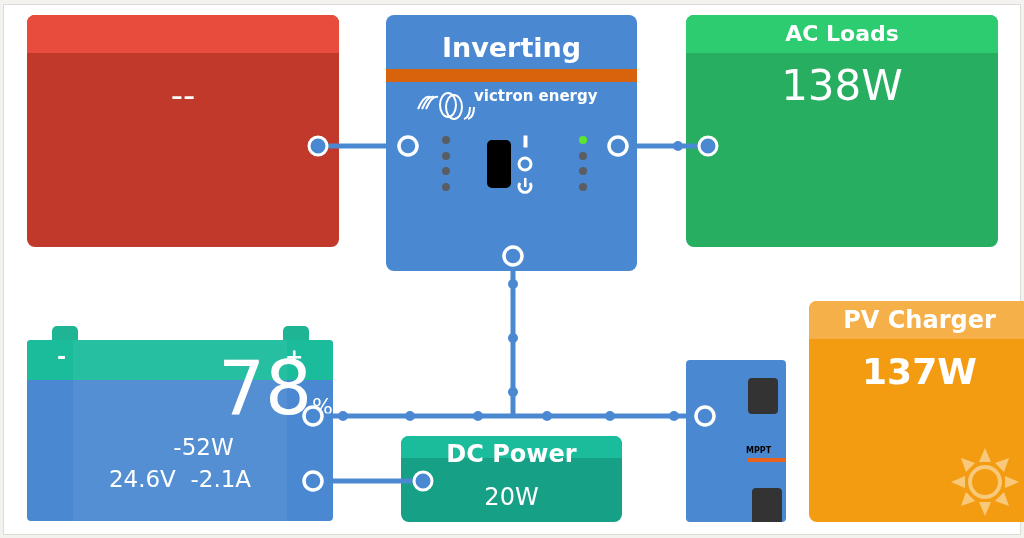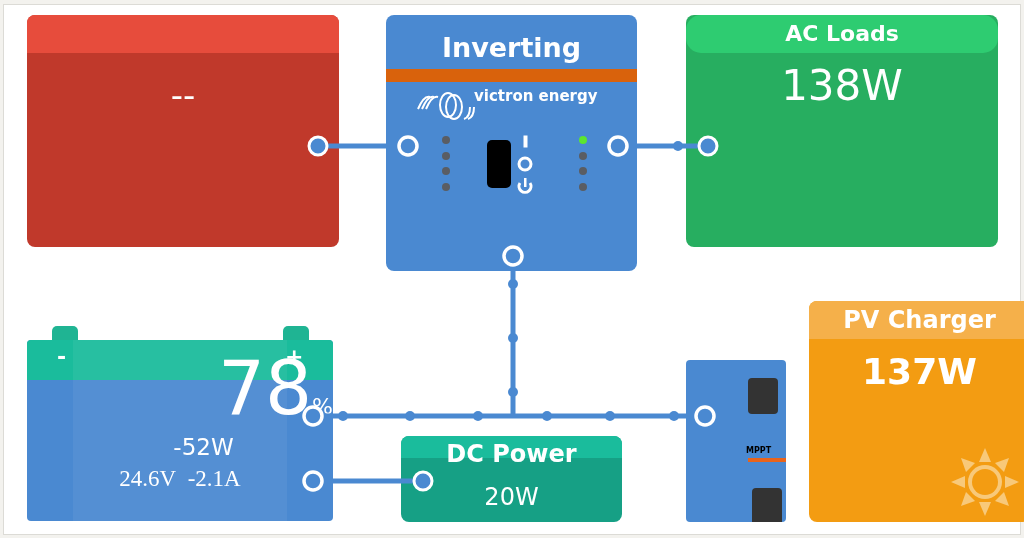--- a/index.html
+++ b/index.html
@@ -17,33 +17,33 @@
   #inv { left:386px; top:15px; width:251px; height:256px; background:#4a89d1; }
   #inv .hdr { height:54px; font-size:27px; line-height:66px; }
   #inv .stripe { position:absolute; top:54px; left:0; right:0; height:13px; background:#d9620c; }
   #inv .logo { position:absolute; top:72px; left:28px; width:200px; height:34px; }
   #inv .logo-text { position:absolute; top:74px; left:88px; font-size:15px; font-weight:bold; }
   .led { position:absolute; width:8px; height:8px; border-radius:50%; background:#5a5d63; }
   .switch { position:absolute; left:487px; top:140px; width:24px; height:48px; background:#000; border-radius:5px; }
 
   
   #acl { left:686px; top:15px; width:312px; height:232px; background:#27ae60; }
-  #acl .hdr { height:38px; background:#2ecc71; font-size:22px; line-height:37px;border-radius:15px; }
+  #acl .hdr { height:38px; background:#2ecc71; font-size:22px; line-height:37px; }
   #acl .val { position:absolute; top:48px; left:0; right:0; text-align:center; font-size:42px; line-height:46px; }
 
   
   .post { position:absolute; width:26px; height:16px; background:#1fb493; border-radius:5px 5px 0 0; }
   #bat { left:27px; top:340px; width:306px; height:181px; background:#4a89d1; border-radius:4px; }
   #bat .top { position:absolute; left:0; right:0; top:0; height:40px; background:#1abc9c; }
   #bat .band { position:absolute; top:0; bottom:0; left:46px; width:214px; background:rgba(255,255,255,0.06); }
   #bat .sign { position:absolute; top:4px; font-size:22px; font-weight:bold; }
   #bat .soc { position:absolute; top:10px; left:0; right:0; text-align:right; font-size:74px; line-height:76px; }
   #bat .soc small { font-size:22px; }
   #bat .pw { position:absolute; top:94px; left:0; width:354px; text-align:center; font-size:23px; padding-right:0; }
-  #bat .va { position:absolute; top:126px; left:0; width:306px; text-align:center; font-size:23px;font-family:Liberation Serif, serif; }
+  #bat .va { position:absolute; top:126px; left:0; width:306px; text-align:center; font-size:23px; }
   #bat .pw span, #bat .va span { display:inline-block; }
 
   
   #dcp { left:401px; top:436px; width:221px; height:86px; background:#16a085; }
   #dcp .hdr { height:22px; background:#1abc9c; font-size:24px; line-height:36px; }
   #dcp .val { position:absolute; top:44px; left:0; right:0; text-align:center; font-size:24px; line-height:34px; }
 
   
   #mppt { position:absolute; left:686px; top:360px; width:100px; height:162px; background:#4a89d1; border-radius:4px; }
 

